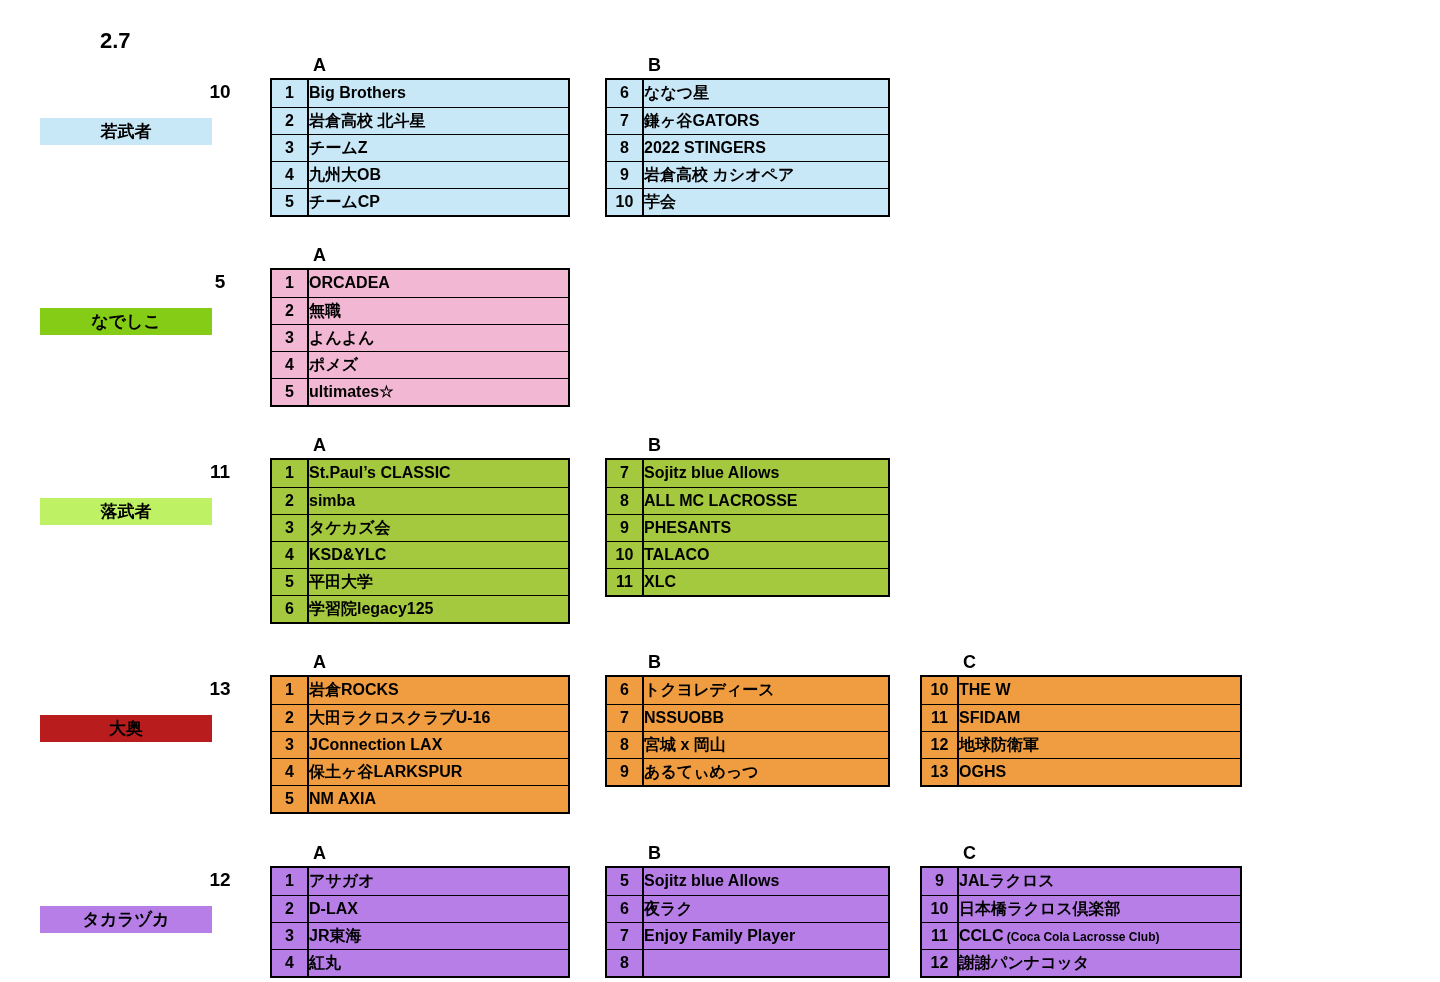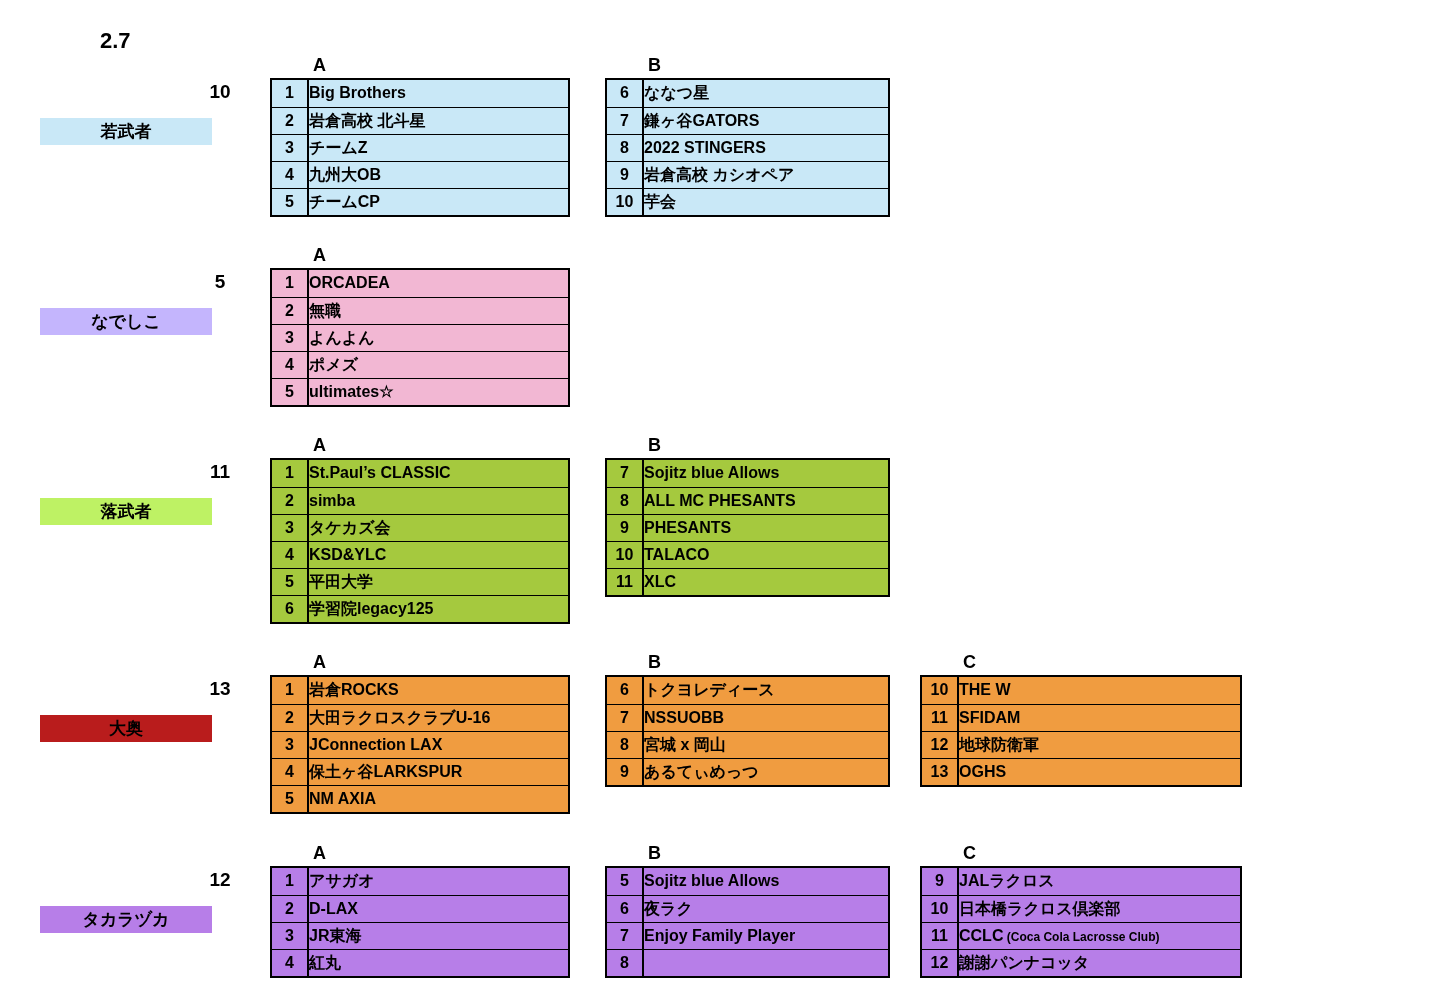--- a/index.html
+++ b/index.html
@@ -96,21 +96,21 @@
             <div class="cell-name">岩倉高校 カシオペア</div>
           </div>
           <div class="team-row">
             <div class="cell-num">10</div>
             <div class="cell-name">芋会</div>
           </div>
         </div>
       </div>
     </div>
     <div class="division" style="top: 268px;">
-      <div class="div-label" style="background: #c4b5fd;">なでしこ</div>
+      <div class="div-label" style="background: #84cc16;">なでしこ</div>
       <div class="div-count">5</div>
       <div class="group" style="left: 270px; width: 300px;">
         <div class="group-letter">A</div>
         <div class="team-table" style="background: rgb(242, 183, 211);">
           <div class="team-row">
             <div class="cell-num">1</div>
             <div class="cell-name">ORCADEA</div>
           </div>
           <div class="team-row">
             <div class="cell-num">2</div>
@@ -165,21 +165,21 @@
       </div>
       <div class="group" style="left: 605px; width: 285px;">
         <div class="group-letter">B</div>
         <div class="team-table" style="background: rgb(165, 201, 62);">
           <div class="team-row">
             <div class="cell-num">7</div>
             <div class="cell-name">Sojitz blue Allows</div>
           </div>
           <div class="team-row">
             <div class="cell-num">8</div>
-            <div class="cell-name">ALL MC PHESANTS</div>
+            <div class="cell-name">ALL MC LACROSSE</div>
           </div>
           <div class="team-row">
             <div class="cell-num">9</div>
             <div class="cell-name">PHESANTS</div>
           </div>
           <div class="team-row">
             <div class="cell-num">10</div>
             <div class="cell-name">TALACO</div>
           </div>
           <div class="team-row">

